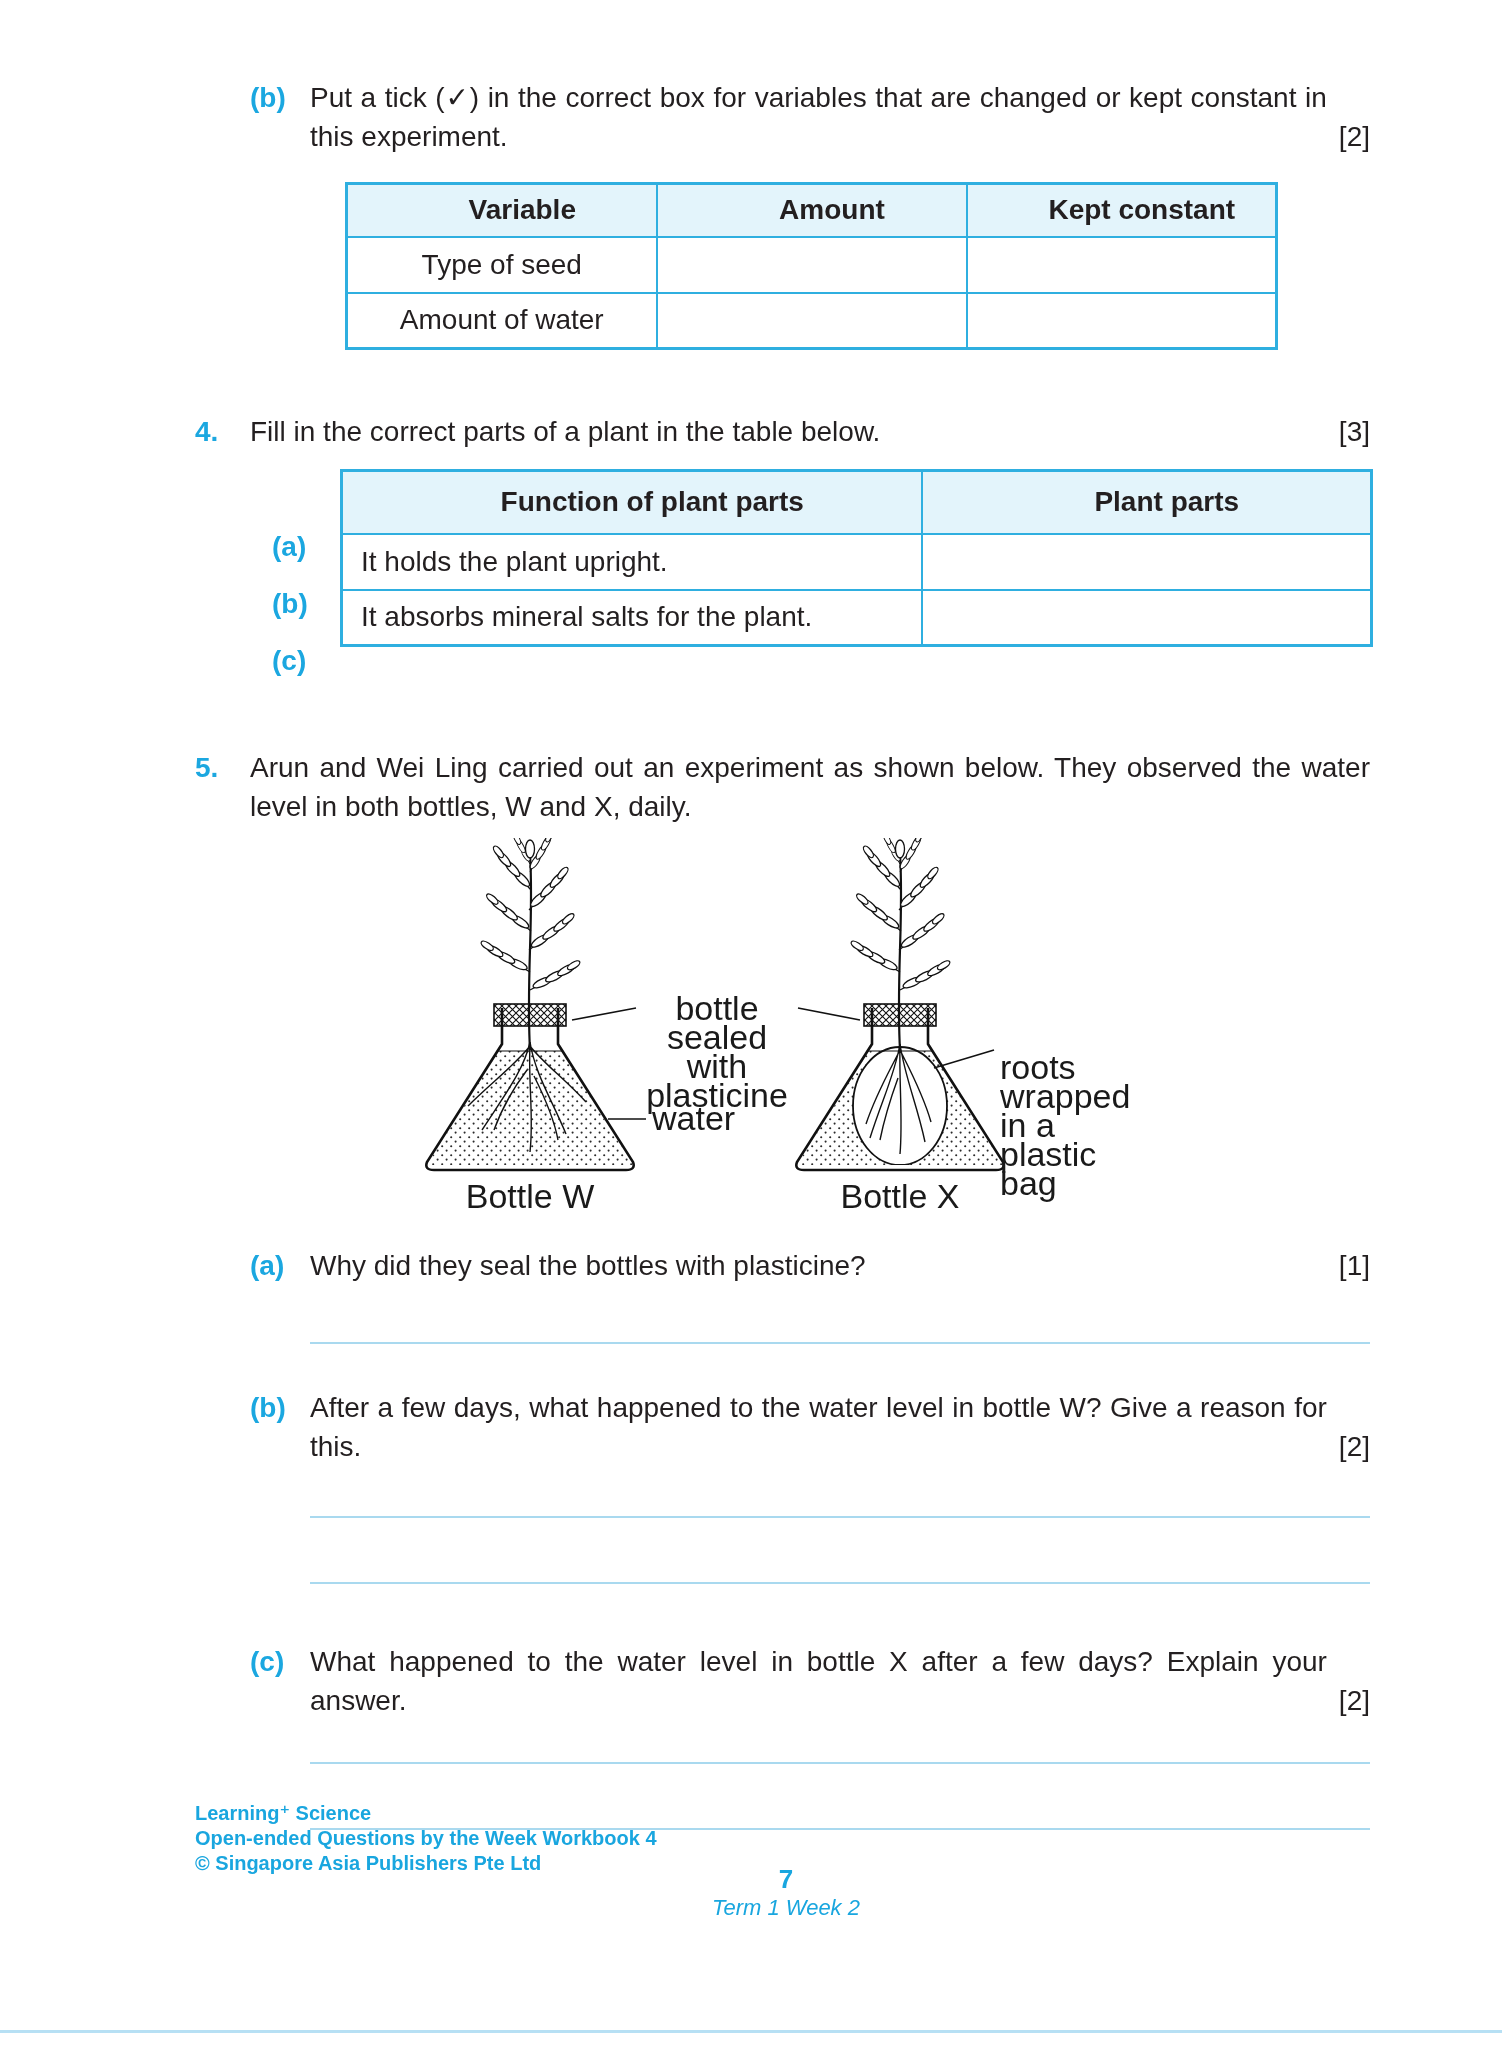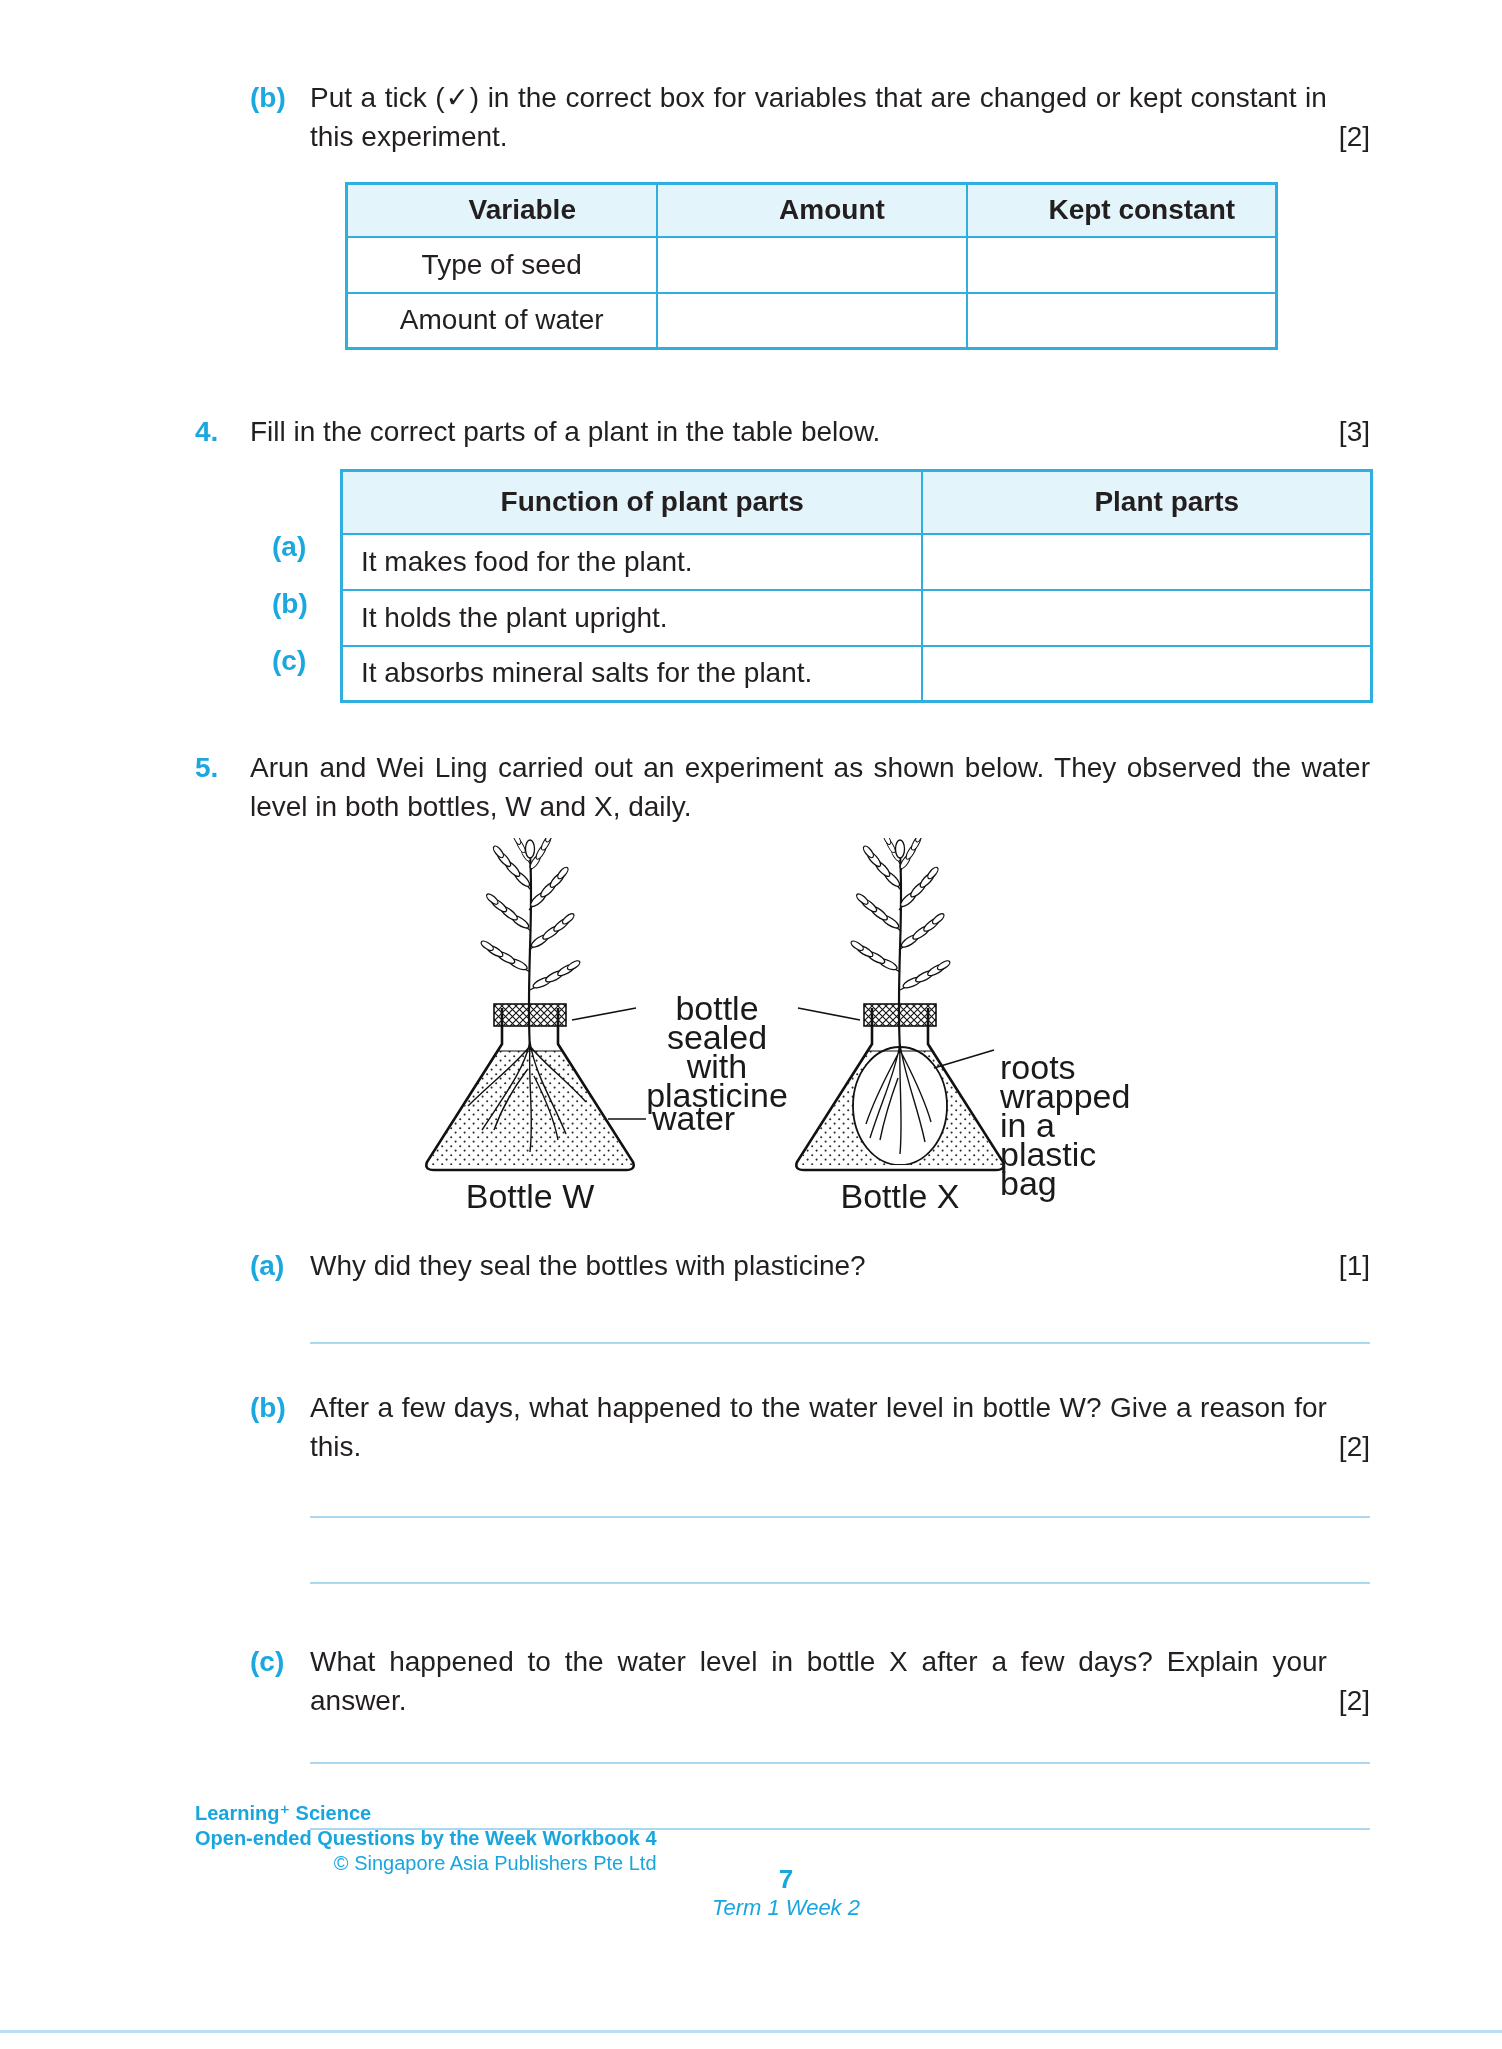--- a/index.html
+++ b/index.html
@@ -36,21 +36,21 @@
   .ansline { position:absolute; left:310px; width:1060px; height:0; border-bottom:2px solid #a9d9ef; }
 
   .diagram { position:absolute; left:400px; top:838px; width:760px; height:395px; }
   .diagram svg { position:absolute; left:0; top:0; }
   .dlabel {
     position:absolute; font-size:34px; line-height:29px; color:#1a1a1a;
     white-space:pre-line;
   }
 
   .foot-left div { color:#19a6df; font-size:20px; line-height:25px; font-weight:bold; }
-  .foot-left div.light { font-weight:normal;text-align:right; }
+  .foot-left div.light { font-weight:bold; }
   .foot-center { left:0; right:0; text-align:center; color:#19a6df; }
   .foot-center .pgnum { font-size:26px; font-weight:bold; line-height:30px; transform:translateX(35px); }
   .foot-center .week { font-size:22px; font-style:italic; line-height:28px; transform:translateX(35px); }
   .bottom-rule { position:absolute; left:0; top:2030px; width:100%; height:0; border-bottom:3px solid #b7e0f4; }
 </style>
 </head>
 <body>
 
 <div class="page">
 
@@ -107,24 +107,20 @@
             <col style="width:580px">
             <col style="width:450px">
           </colgroup>
         <thead>
           <tr>
             <th>Function of plant parts</th>
             <th>Plant parts</th>
           </tr>
         </thead>
         <tbody>
-          <tr>
-            <td class="fcell">It makes food for the plant.</td>
-            <td></td>
-          </tr>
           <tr>
             <td class="fcell">It holds the plant upright.</td>
             <td></td>
           </tr>
           <tr>
             <td class="fcell">It absorbs mineral salts for the plant.</td>
             <td></td>
           </tr>
         </tbody>
       </table>

